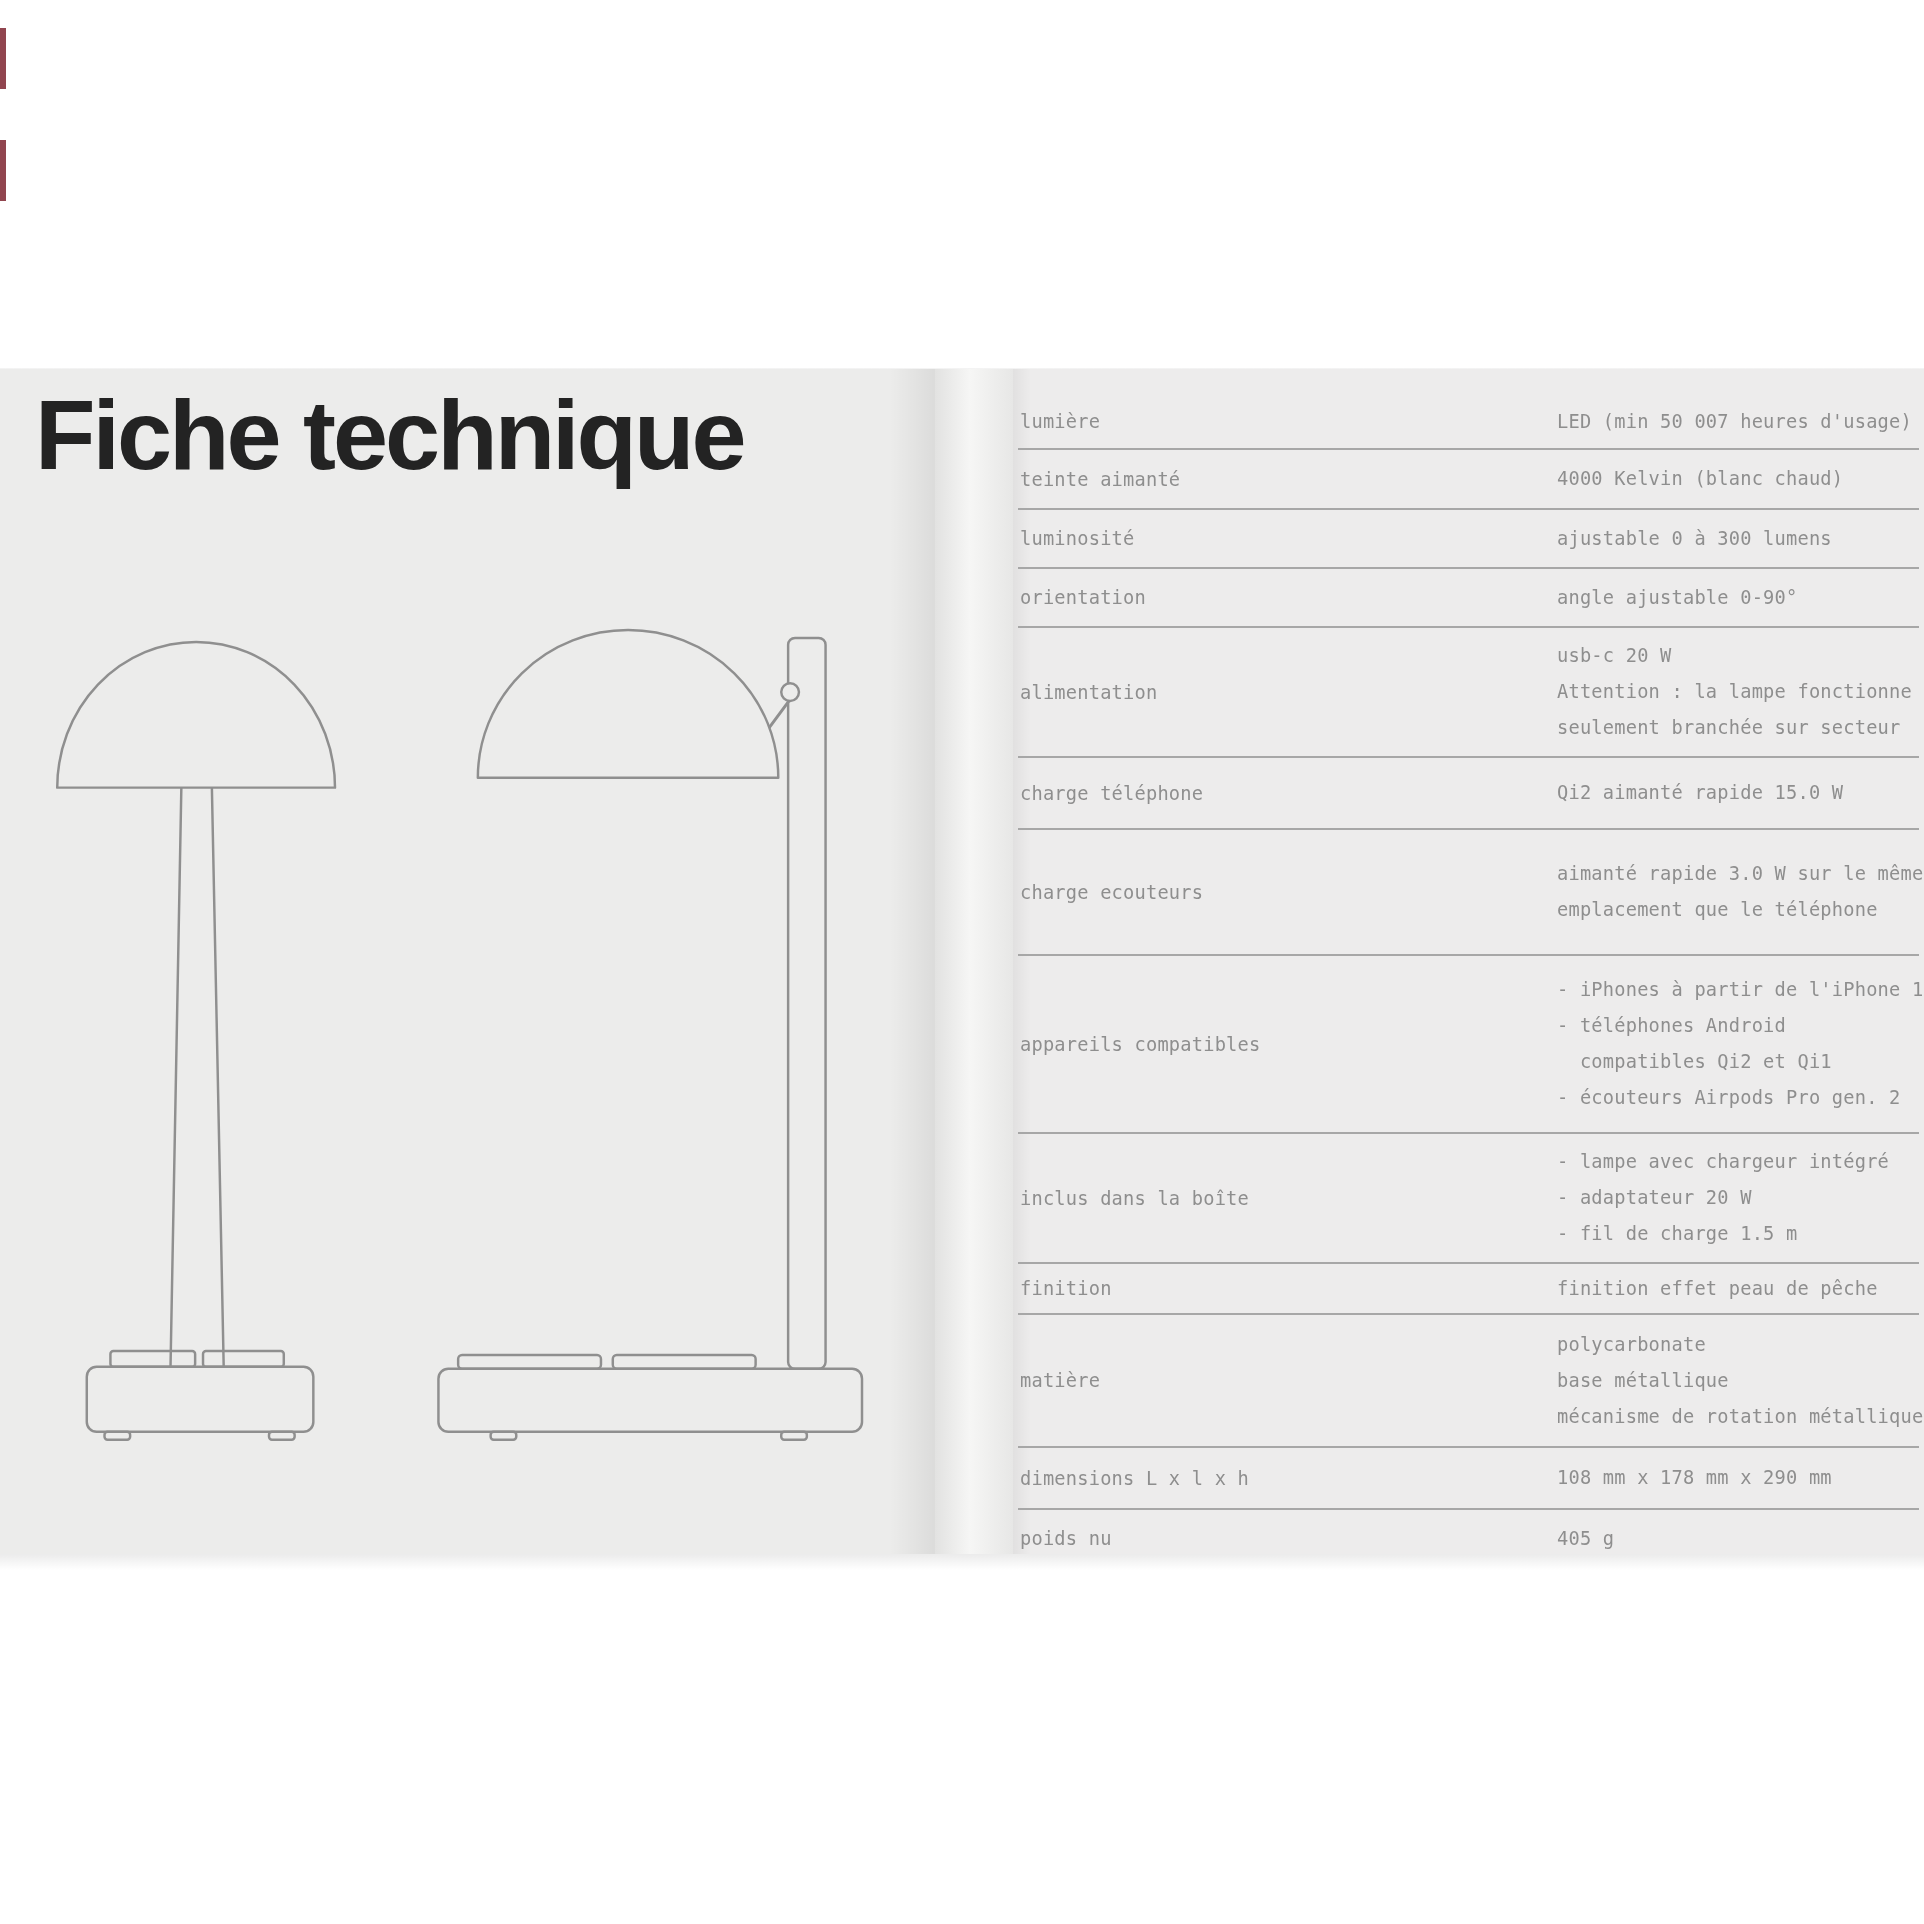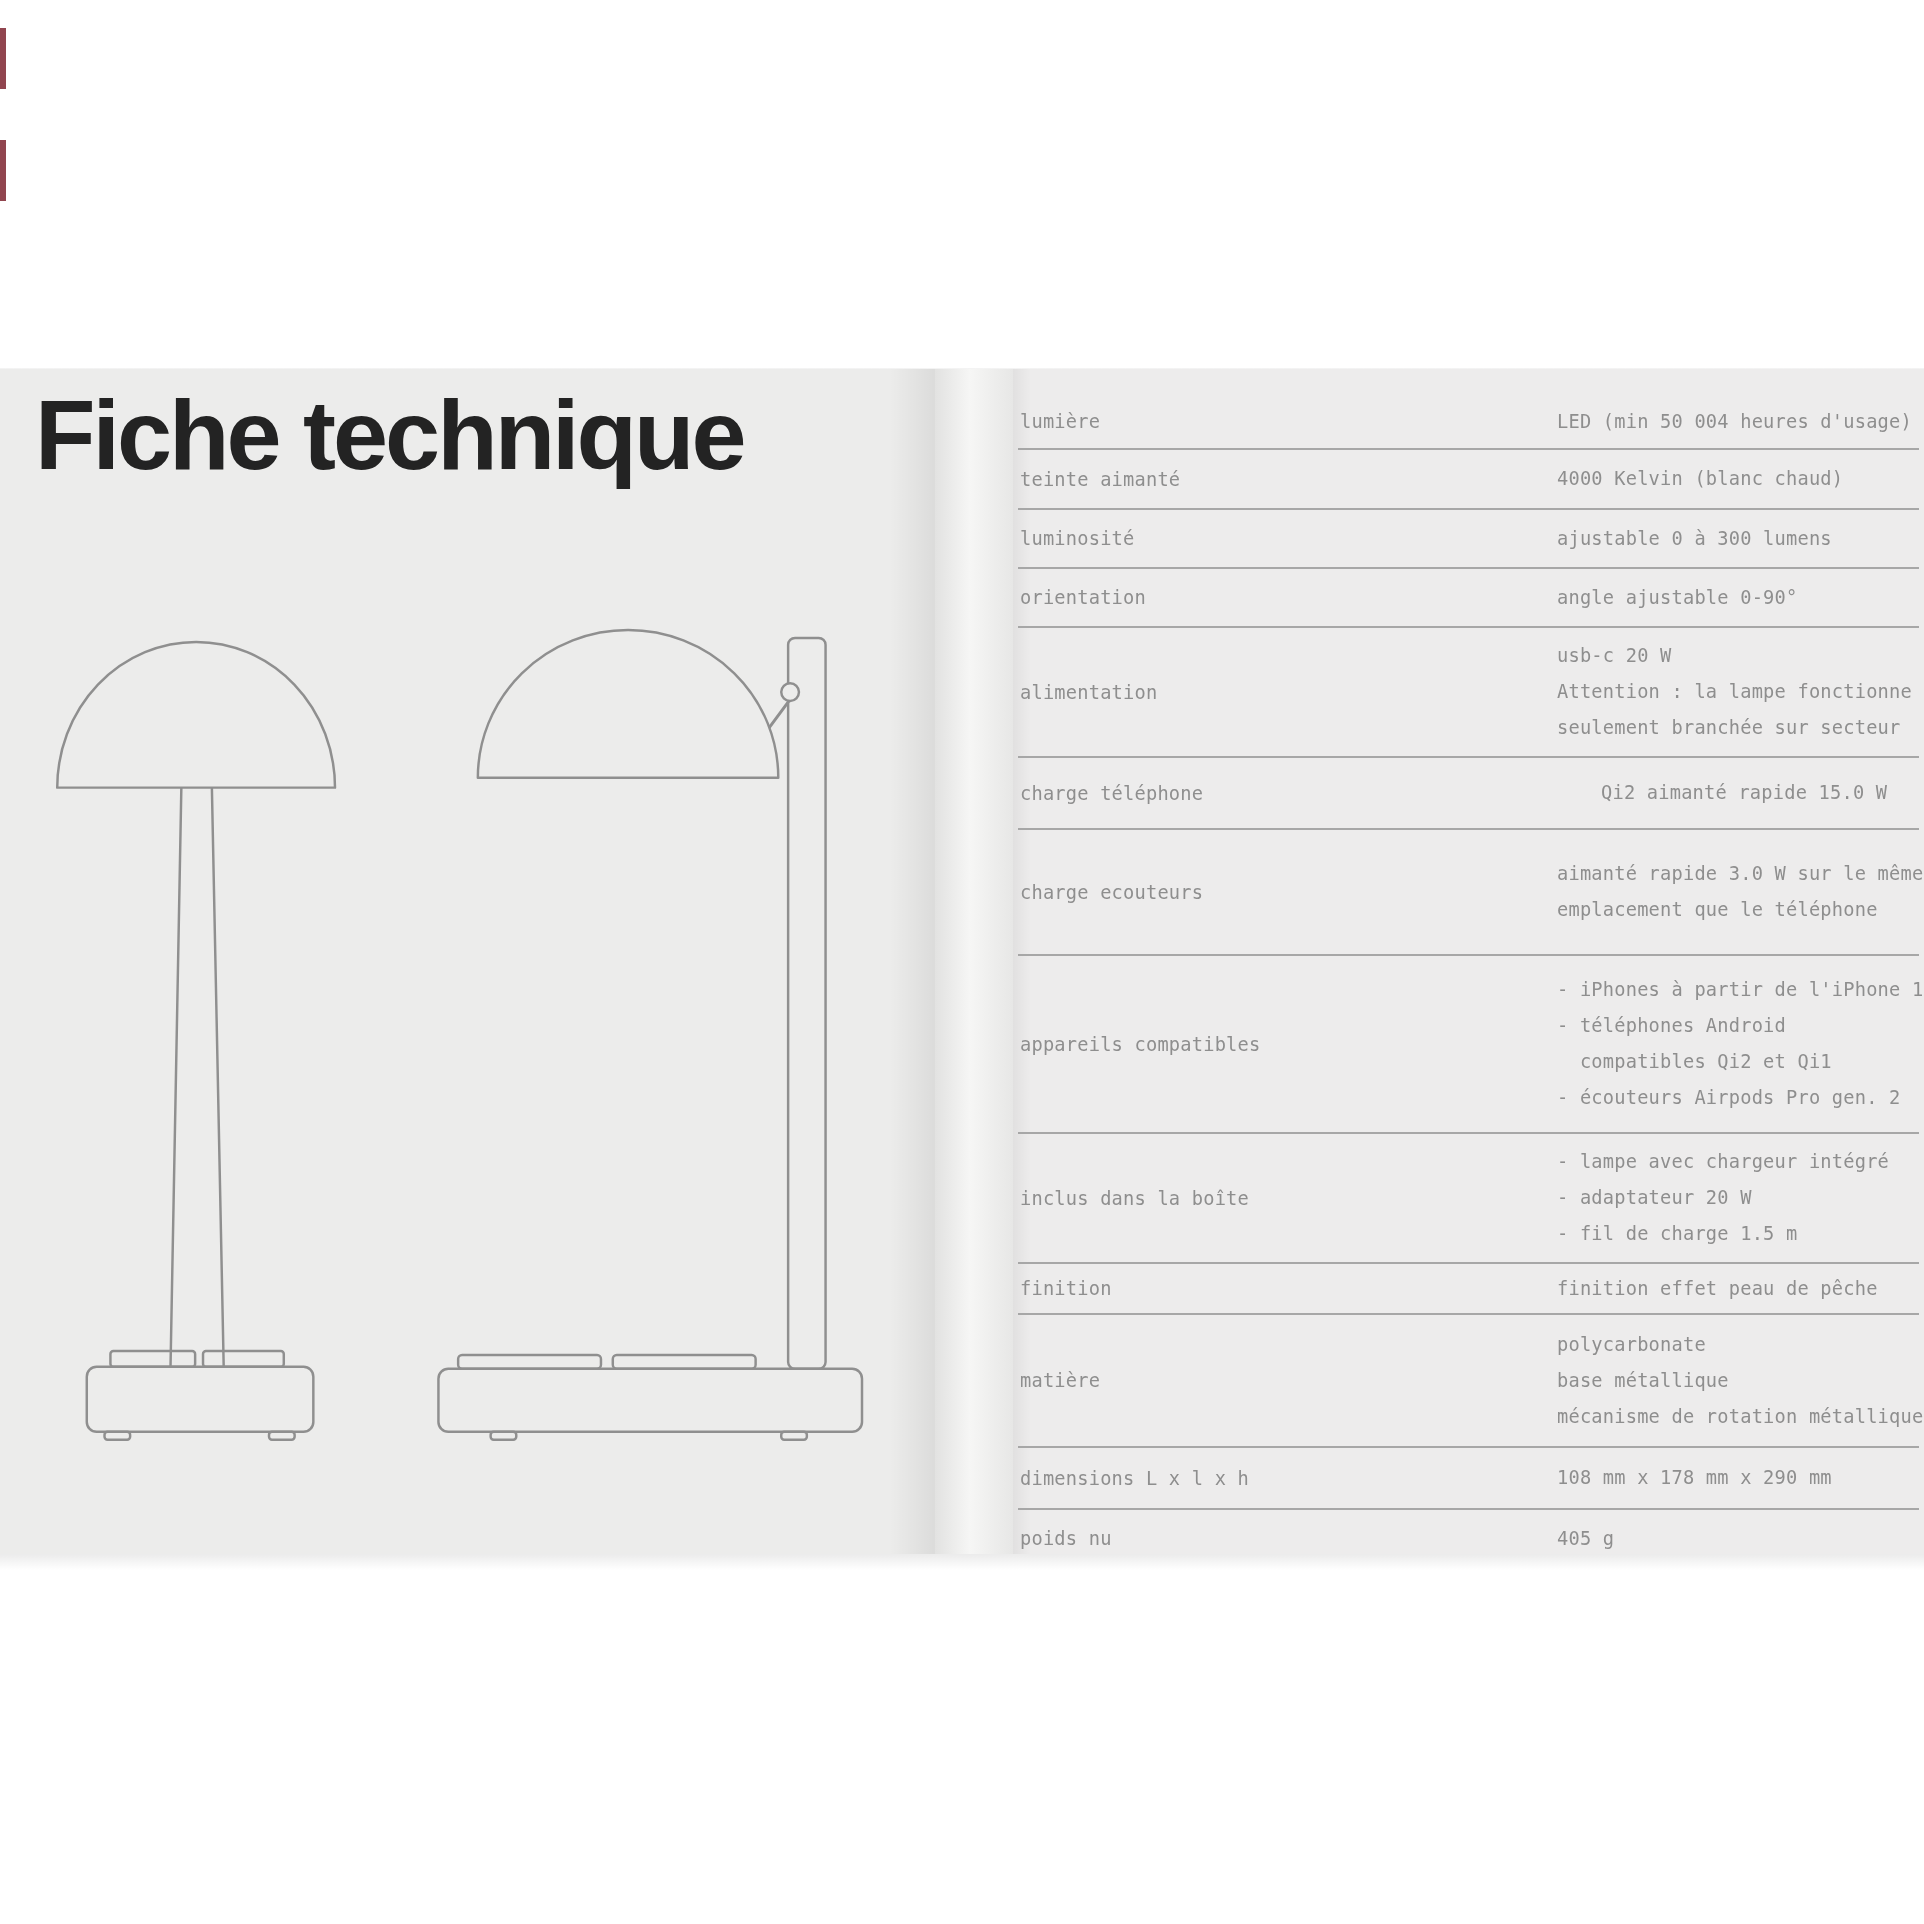--- a/index.html
+++ b/index.html
@@ -56,21 +56,21 @@
   .trow{
     box-sizing:border-box;display:flex;align-items:center;
     border-bottom:2px solid var(--rule_gray,#a5a5a5);
   }
   .trow.last{border-bottom:none;}
   .tlabel{flex:0 0 537px;padding-left:2px;white-space:pre;}
   .tvals{flex:1;}
   .tval{line-height:36px;white-space:pre;}
   .h82{height:81px;padding-top:26px;}
   .h61{height:60px;} .h60{height:59px;} .h132{height:130px;}
-  .h73{height:72px;gap:44px;} .h104{height:126px;} .h181{height:178px;}
+  .h73{height:72px;} .h104{height:126px;} .h181{height:178px;}
   .h62{height:51px;} .h135{height:133px;} .h63{height:62px;} .h58{height:57px;}
   
   .edge-mark{position:absolute;left:0;width:5.9px;background:var(--edge_mark_red,#7e2430);opacity:0.85;}
   .edge-mark.m1{top:27.6px;height:61px;}
   .edge-mark.m2{top:140px;height:61px;}
 </style>
 </head>
 <body>
 
 <div class="stage">
@@ -131,21 +131,21 @@
     </div>
 
     <div class="band-bottom-shadow"></div>
   </div>
 
   <div class="spec-table">
 
     <div class="trow h82">
       <div class="tlabel">lumière</div>
       <div class="tvals">
-        <div class="tval">LED (min 50 004 heures d'usage)</div>
+        <div class="tval">LED (min 50 007 heures d'usage)</div>
       </div>
     </div>
 
     <div class="trow h61">
       <div class="tlabel">teinte aimanté</div>
       <div class="tvals">
         <div class="tval">4000 Kelvin (blanc chaud)</div>
       </div>
     </div>
 

